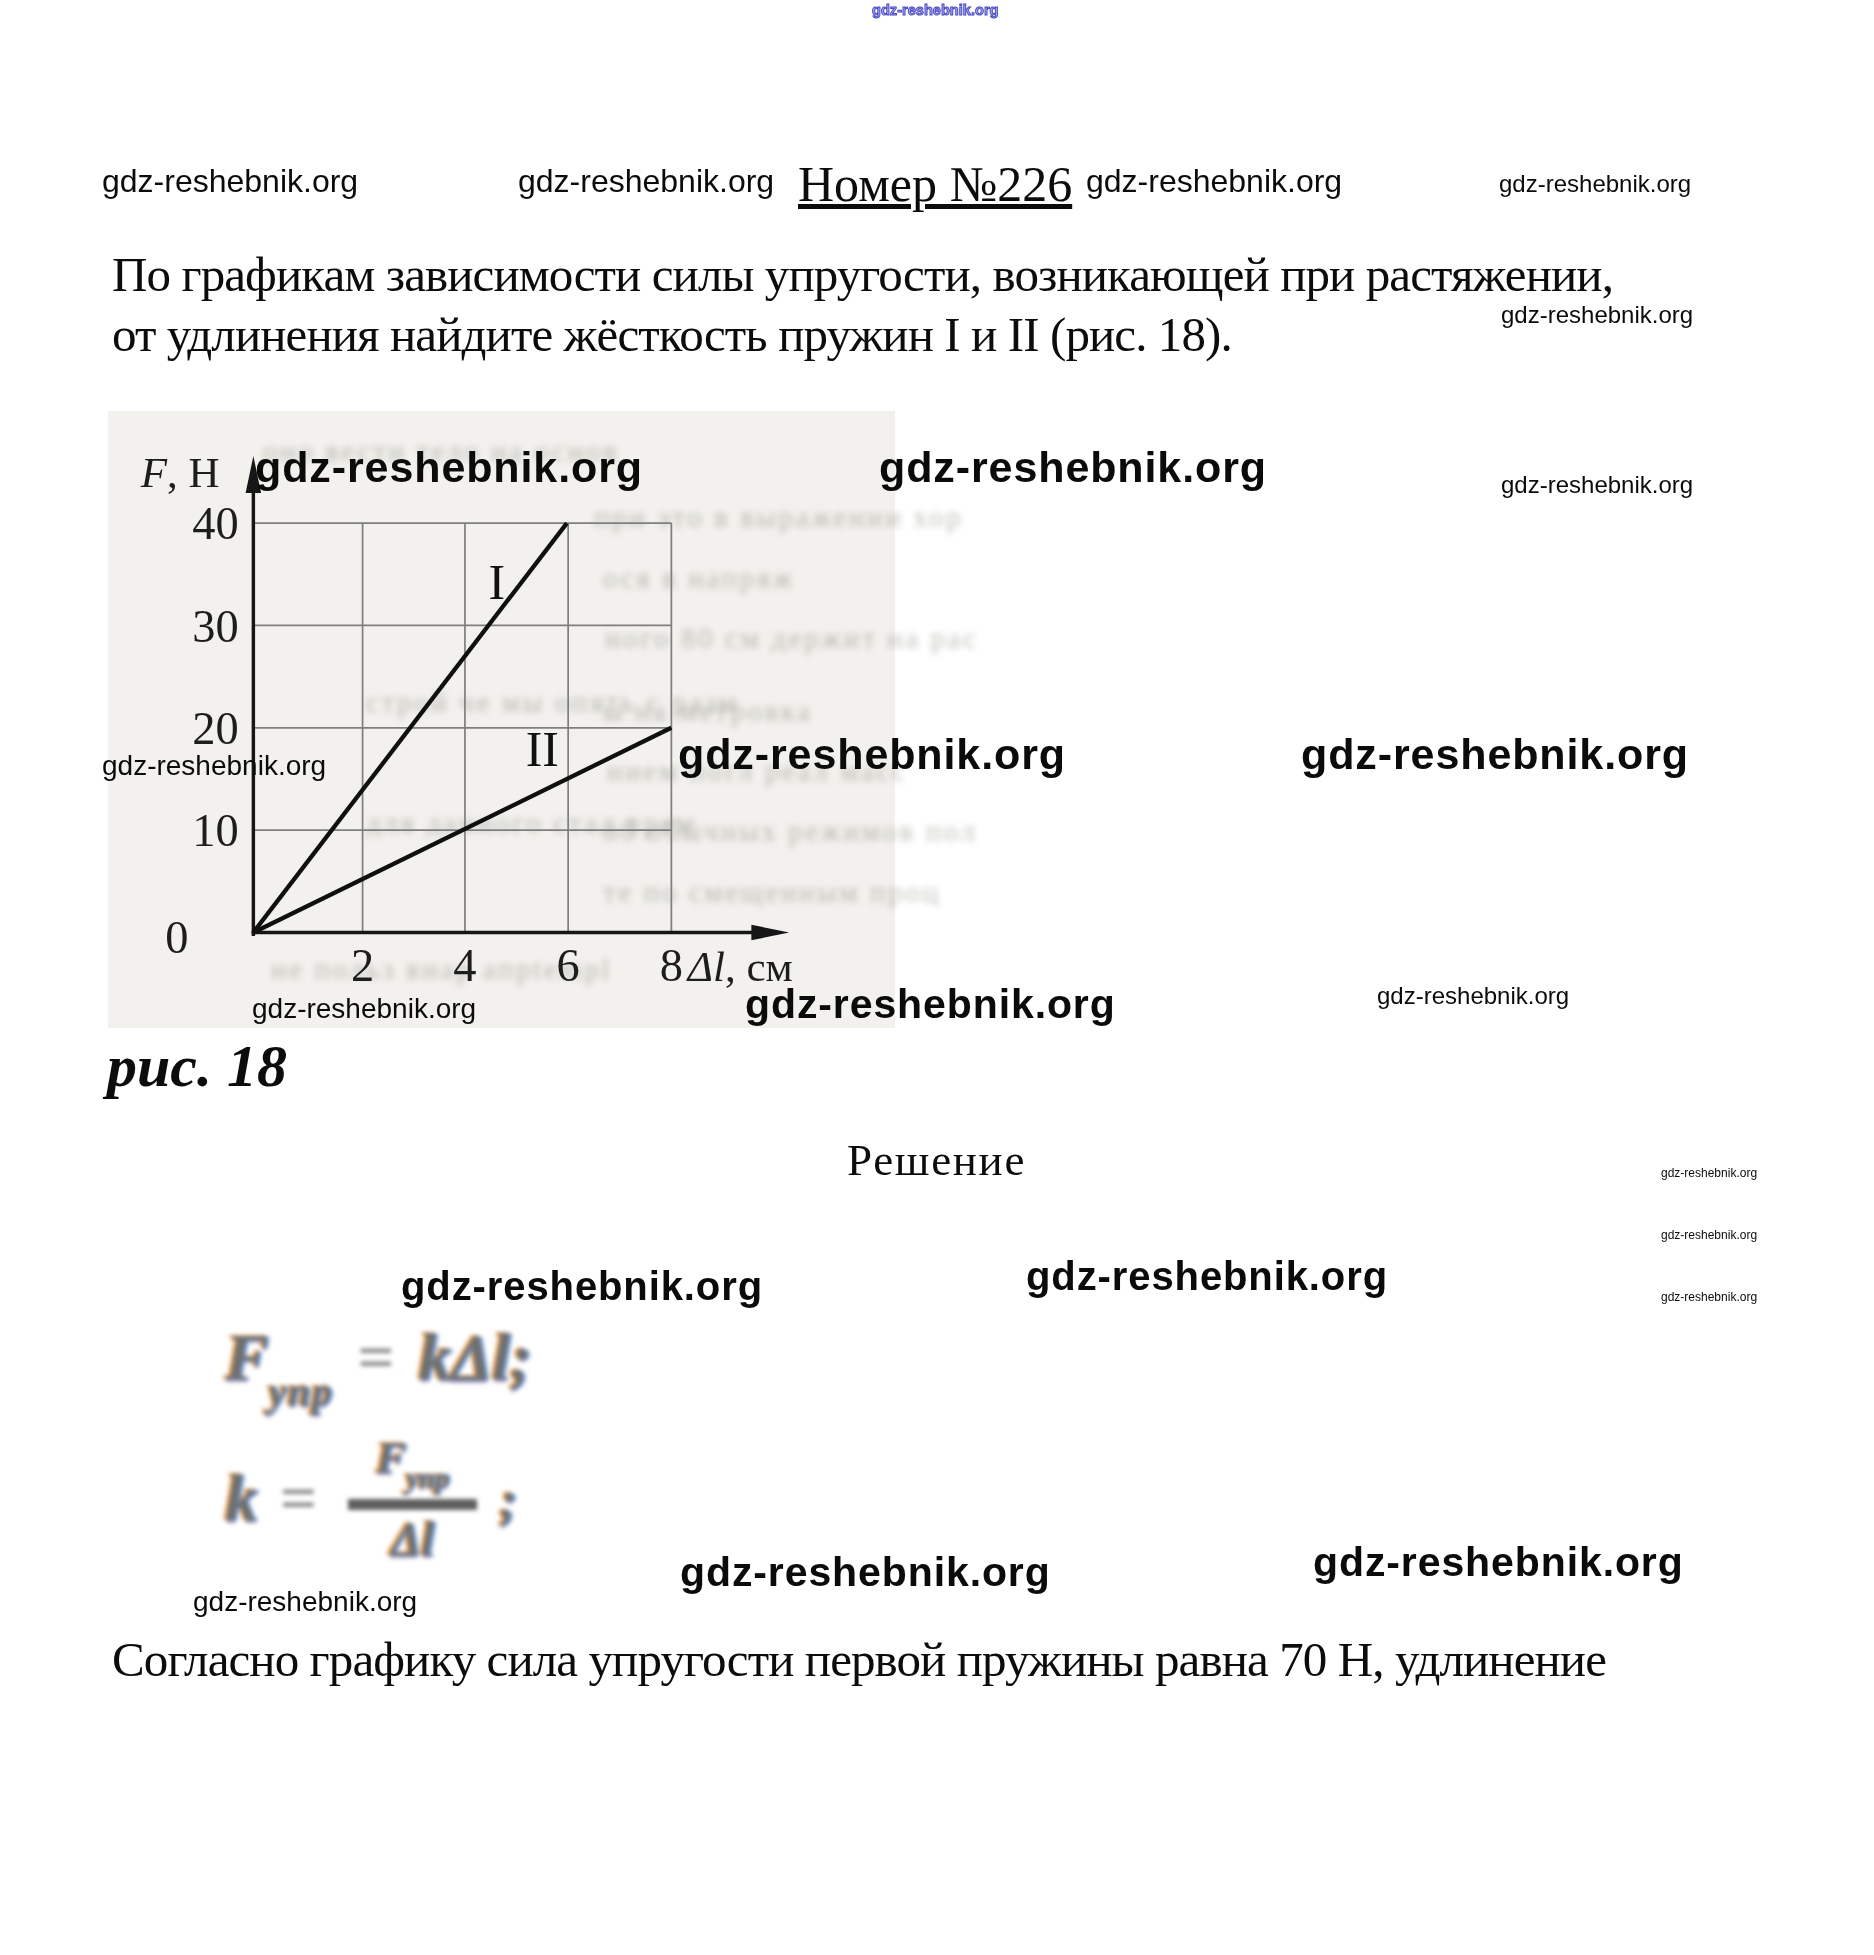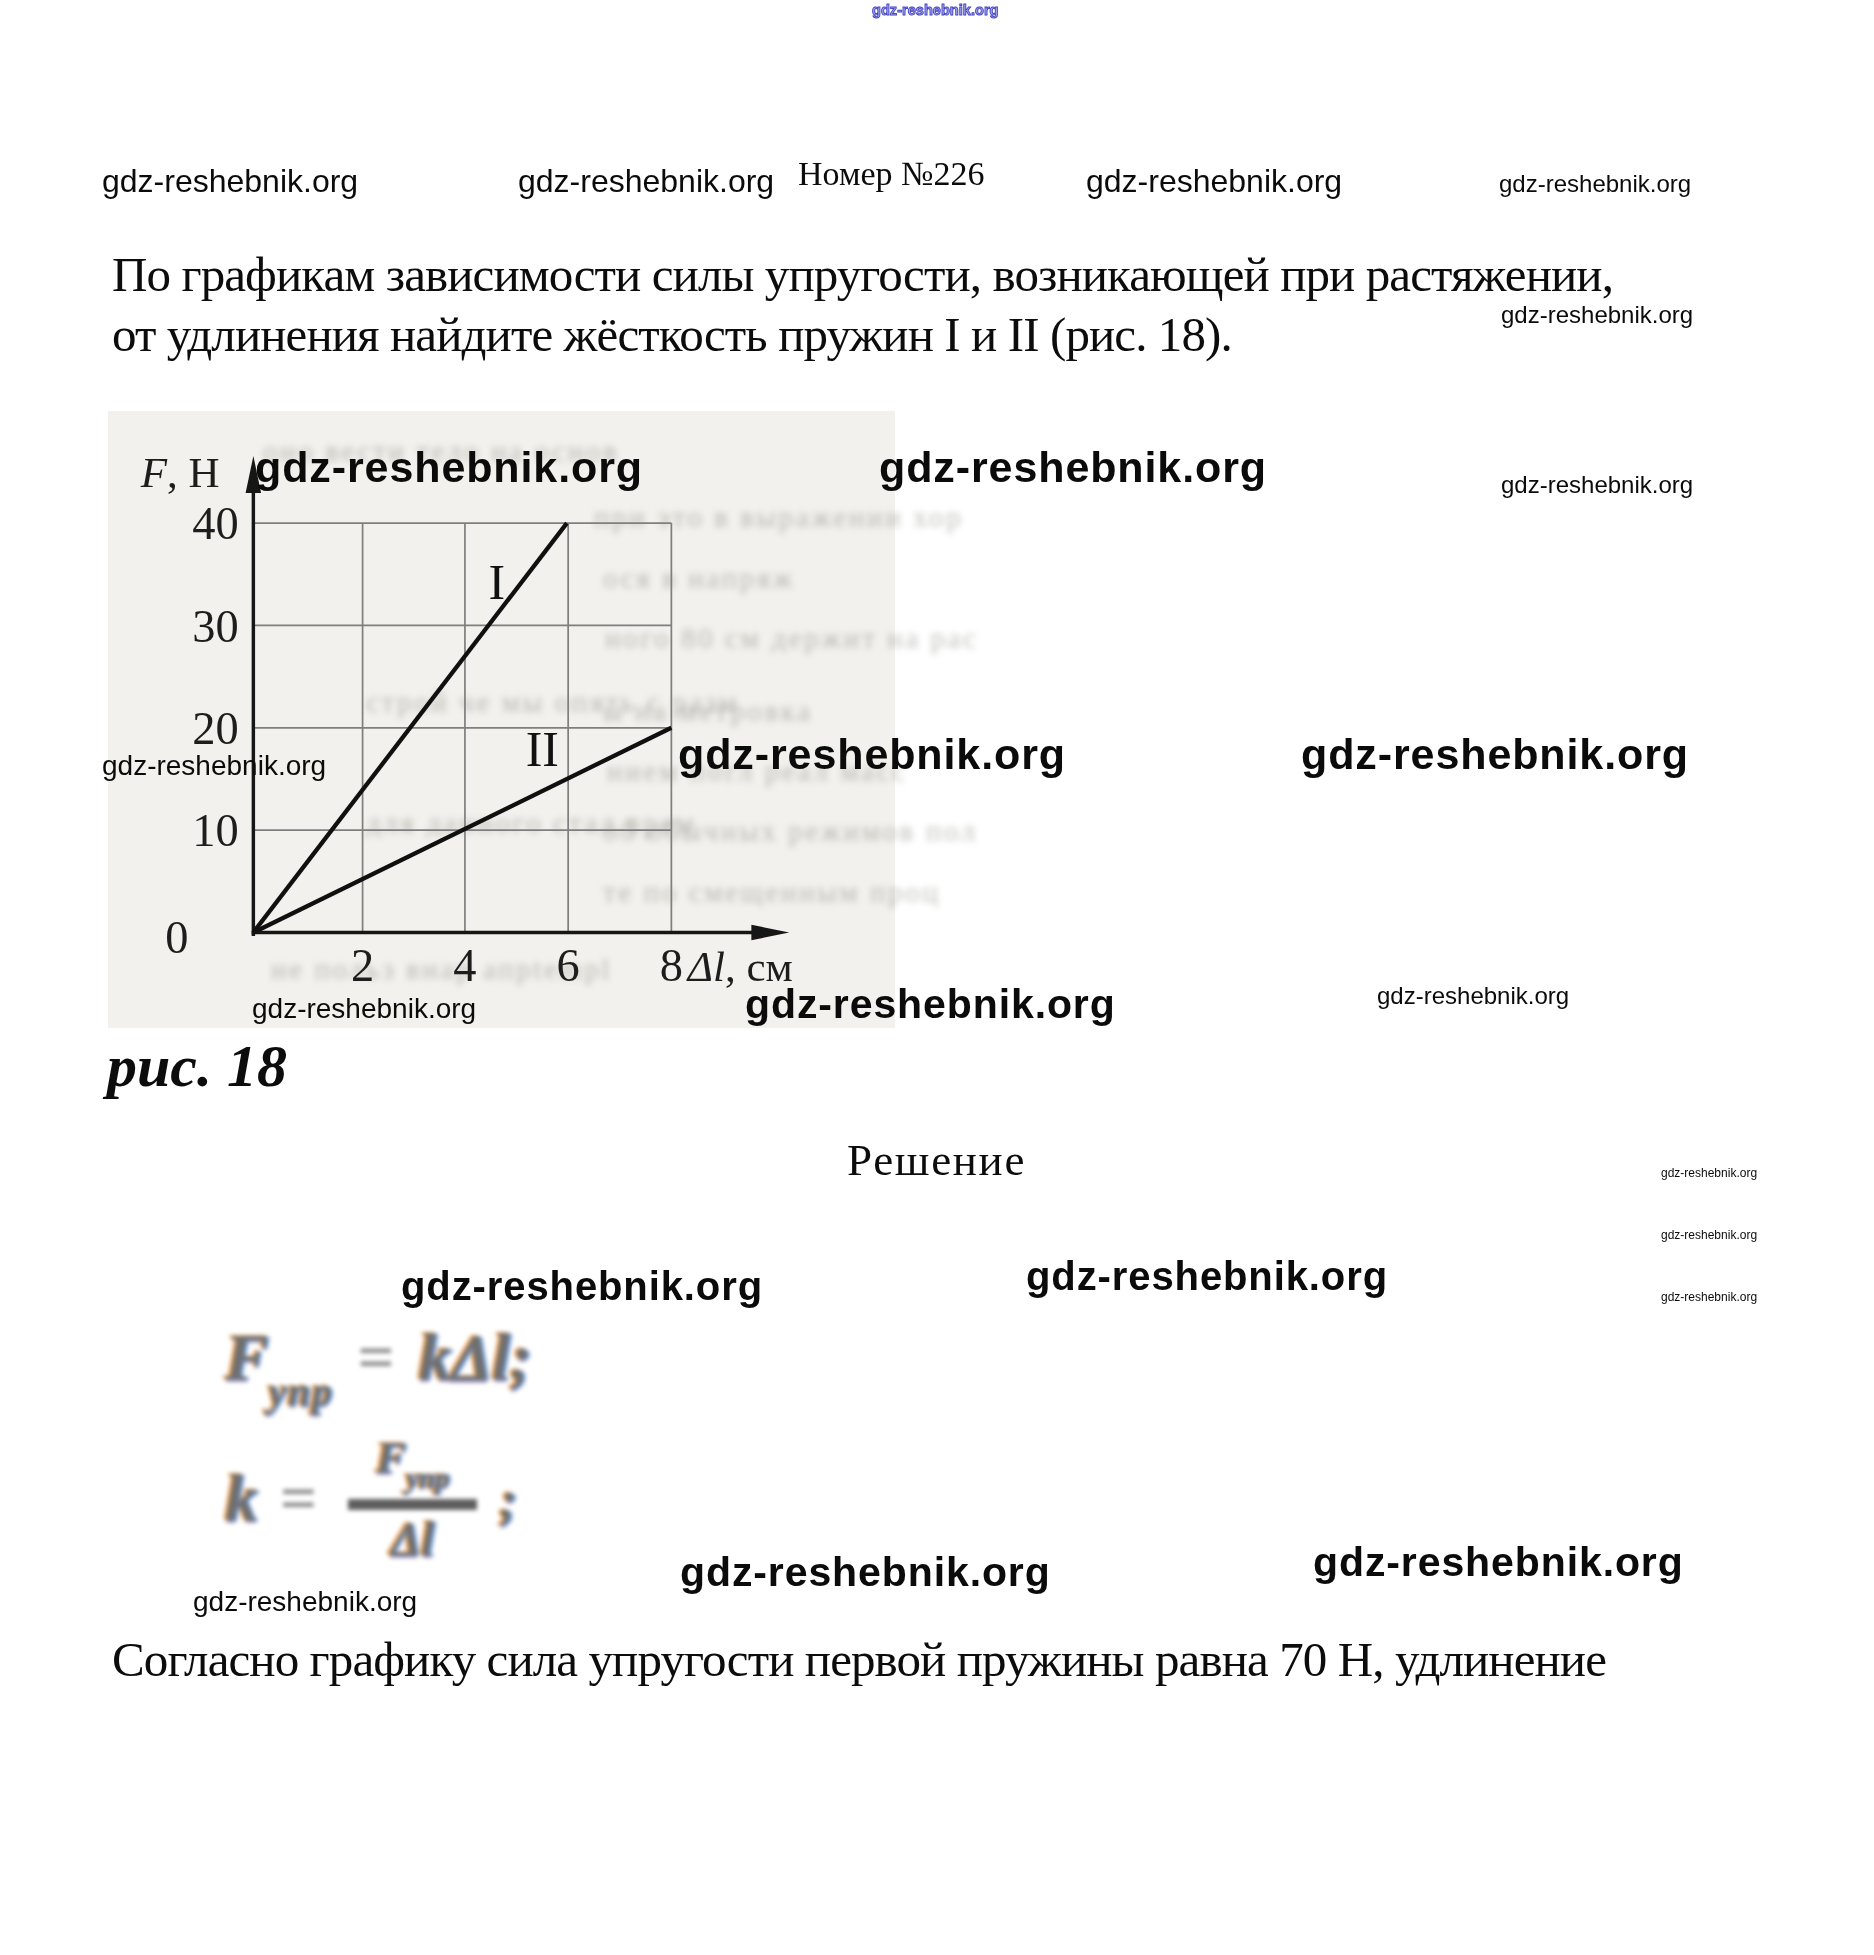--- a/index.html
+++ b/index.html
@@ -15,21 +15,21 @@
   .wm-h37{font-size:32px;font-weight:500;}
   .wm-s33{font-size:28px;font-weight:500;}
   .wm-s28{font-size:24px;font-weight:500;}
   .wm-t16{font-size:13.8px;}
   .wm-t14{font-size:12px;}
   .wm-blue{font-size:14.6px;font-weight:700;color:rgba(210,210,245,0.55);
            -webkit-text-stroke:0.9px #4747c4;text-shadow:0 0 0.9px #6a6ad0;}
 
   
   .doc-line{font-size:49px;letter-spacing:-0.9px;line-height:59px;white-space:nowrap;}
-  .title{font-size:34px;}
+  .title{font-size:50px;text-decoration:underline;}
   .heading{font-size:45px;letter-spacing:1.7px;}
   .caption{font-size:60px;font-weight:700;font-style:italic;}
 
   
   .figure{position:absolute;left:108px;top:411px;width:787px;height:617px;background:#f2f1ed;}
   .ghost{position:absolute;font-family:"Liberation Serif",serif;color:#7e7e76;opacity:.5;
          filter:blur(3.4px);font-size:29px;letter-spacing:2.6px;white-space:nowrap;}
   .chart-svg{position:absolute;left:0;top:0;overflow:visible;}
   .tick{font-family:"Liberation Serif",serif;font-size:54px;fill:#1d1d1d;}
   .axlbl{font-family:"Liberation Serif",serif;font-size:50px;fill:#1d1d1d;}

